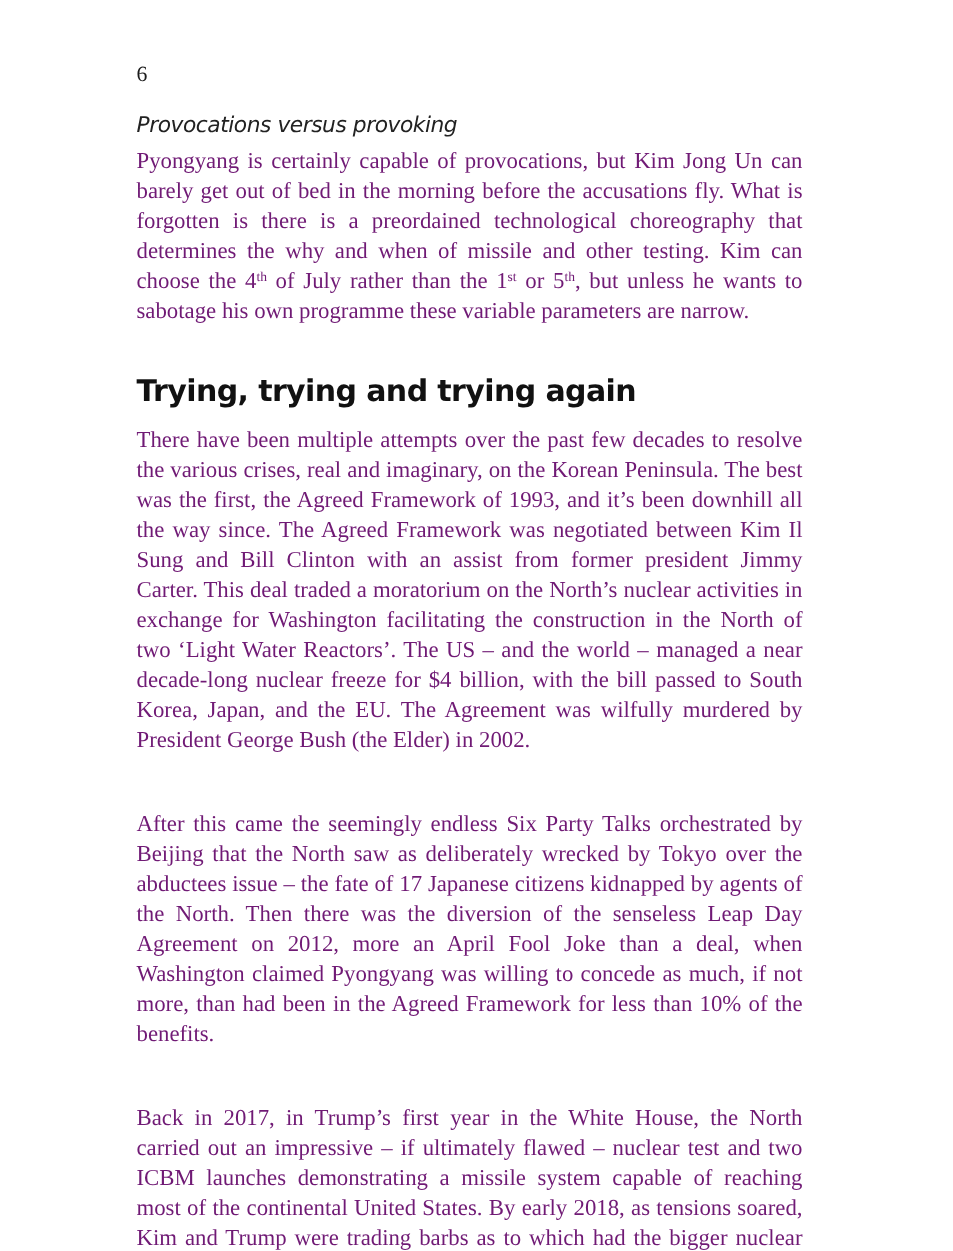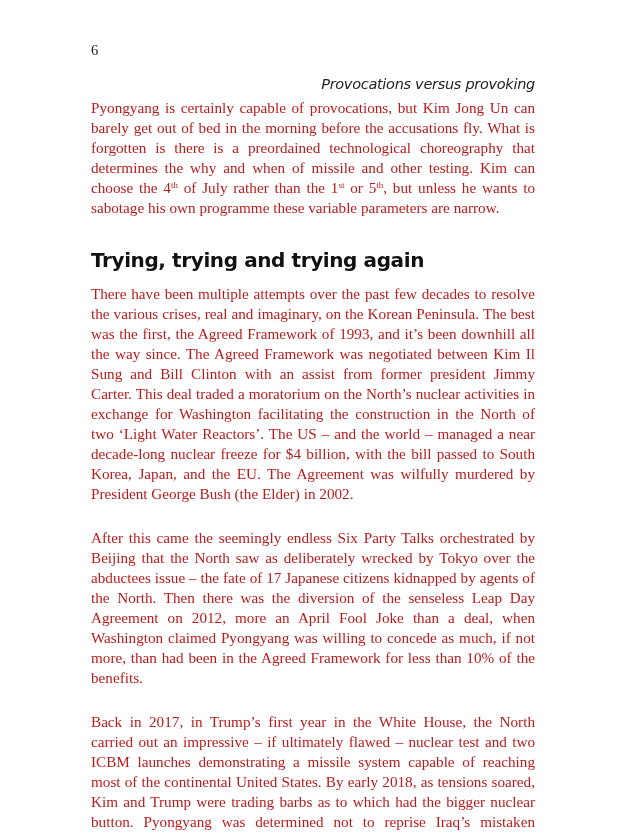--- a/index.html
+++ b/index.html
@@ -1,23 +1,23 @@
 <!DOCTYPE html>
 <html><head>
 <meta charset="utf-8">
 <style>
   html, body { margin: 0; padding: 0; background: #ffffff; }
   body { width: 635px; height: 834px; position: relative; overflow: hidden; color: #1c1c1c; }
   .page { position: absolute; left: 91px; top: 42px; width: 444px; }
   .running-head { font-family: "Liberation Serif", serif; font-size: 14.5px; letter-spacing: 0.2px; height: 22px; display: flex; align-items: baseline; }
   .running-head .pno { width: 60px; }
-  .subhead { font-family: "DejaVu Sans", sans-serif; font-style: italic; font-size: 14.5px; font-weight: normal; margin: 12px 0 6px 0; letter-spacing: -0.3px; color: #222; text-align: right; }
+  .subhead { font-family: "DejaVu Sans", sans-serif; font-style: italic; font-size: 14.5px; font-weight: normal; margin: 12px 0 6px 0; letter-spacing: -0.3px; color: #222; }
   .section-head { font-family: "DejaVu Sans", sans-serif; font-weight: bold; font-size: 20px; margin: 30px 0 12px 0; letter-spacing: -0.4px; color: #111; }
-  p.body { font-family: "Liberation Serif", serif; font-size: 15.2px; line-height: 20px; margin: 0; text-align: justify; color: #b91c1c; }
-  p.body + p.body { margin-top: 24px; }
+  p.body { font-family: "Liberation Serif", serif; font-size: 15.2px; line-height: 20px; margin: 0; text-align: justify; color: #701a75; }
+  p.body + p.body { margin-top: 36px; }
   .gap-sub { margin-top: 16px; }
   sup { font-size: 9px; line-height: 0; vertical-align: 5px; }
 </style>
 </head>
 <body>
 
 <div class="page">
 
   <div class="running-head">
     <span class="pno">6</span>

